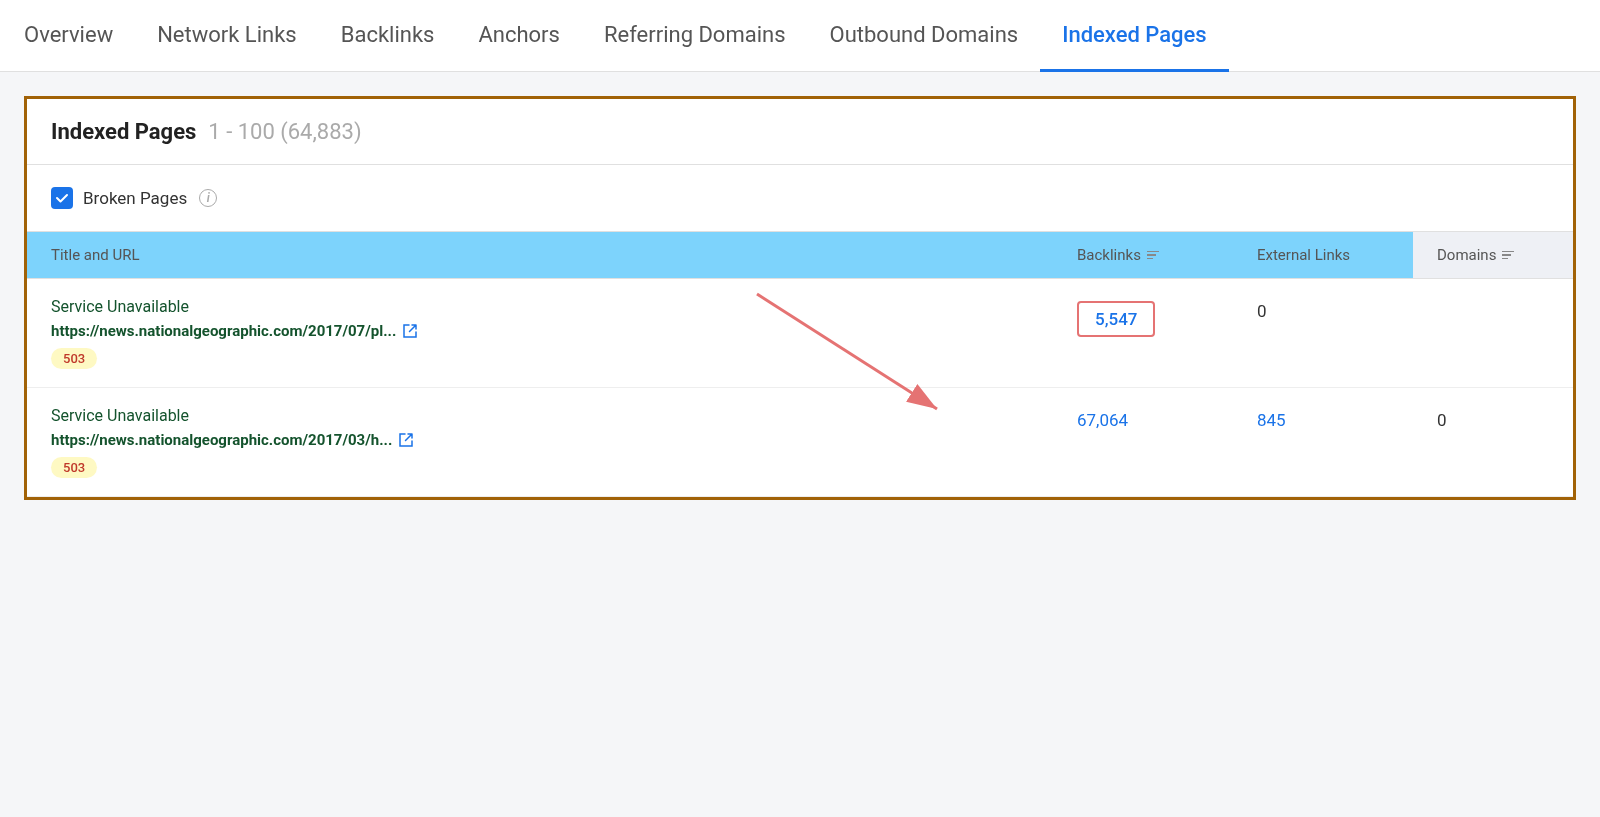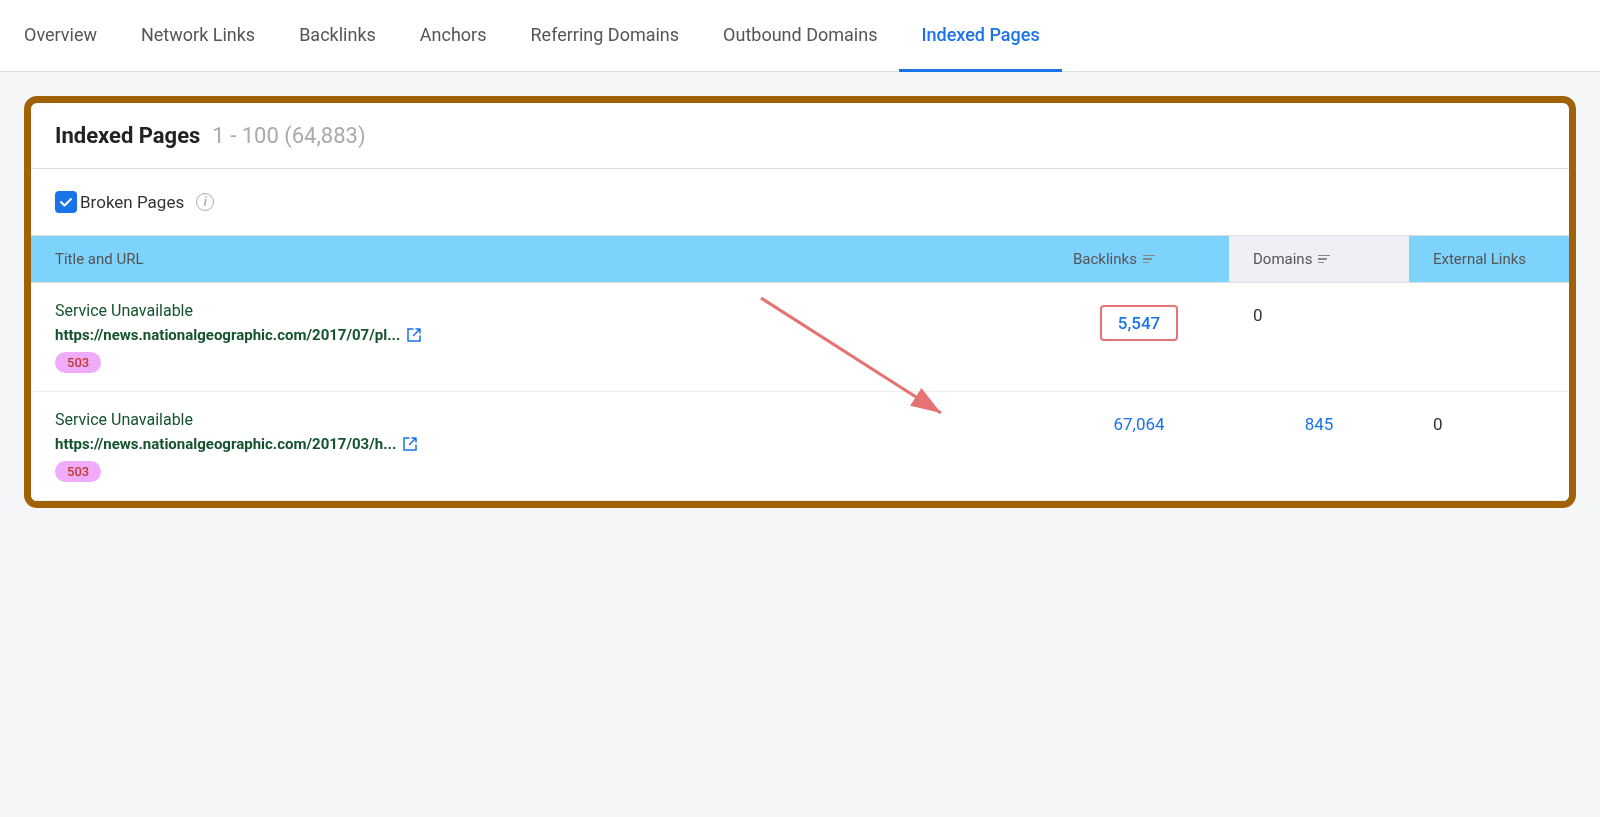--- a/index.html
+++ b/index.html
@@ -12,21 +12,21 @@
     
     .nav-bar {
       background: #fff;
       border-bottom: 1px solid #e0e0e0;
       display: flex;
       align-items: center;
       padding: 0 24px;
       height: 72px;
     }
     .nav-item {
-      font-size: 18px;
+      font-size: 22px;
       color: #555;
       padding: 0 22px;
       height: 72px;
       display: flex;
       align-items: center;
       cursor: pointer;
       white-space: nowrap;
       border-bottom: 3px solid transparent;
       margin-bottom: -1px;
     }
@@ -38,22 +38,22 @@
     }
 
     
     .content {
       padding: 24px 24px 0 24px;
       background: #f5f6f8;
     }
 
     .card {
       background: #fff;
-      border-radius: 13px;
-      border: 7px solid #a16207;
+      border-radius: 0;
+      border: 3px solid #a16207;
       overflow: hidden;
     }
 
     .card-header {
       padding: 20px 24px;
       border-bottom: 1px solid #e0e0e0;
     }
 
     .card-title {
       font-size: 22px;
@@ -75,21 +75,21 @@
       padding: 22px 24px;
       border-bottom: 1px solid #e0e0e0;
       display: flex;
       align-items: center;
       gap: 12px;
     }
 
     .checkbox-wrapper {
       display: flex;
       align-items: center;
-      gap: 3px;
+      gap: 10px;
       cursor: pointer;
       text-align: right;
     }
 
     .checkbox {
       width: 22px;
       height: 22px;
       background: #1a73e8;
       border-radius: 4px;
       display: flex;
@@ -197,36 +197,36 @@
 
     .external-icon {
       width: 16px;
       height: 16px;
       color: #1a73e8;
       flex-shrink: 0;
     }
 
     .status-badge {
       display: inline-block;
-      background: #f0abfc;
+      background: #fef9c3;
       color: #c0392b;
       border-radius: 12px;
       padding: 3px 12px;
       font-size: 13px;
       font-weight: 500;
       text-align: center;
     }
 
     .td-number {
       padding: 18px 24px;
       font-size: 17px;
       color: #1a73e8;
       display: flex;
       align-items: flex-start;
-      justify-content: center;
+      justify-content: flex-start;
       padding-top: 22px;
     }
 
     .td-number.highlighted {
       
     }
 
     .highlighted-box {
       border: 2px solid #e57373;
       border-radius: 4px;
@@ -282,26 +282,26 @@
     </div>
 
     <div class="table-header">
 
     <div class="th">Title and URL</div>
         <div class="th">Backlinks<span class="sort-icon">
             <span></span>
             <span></span>
             <span></span>
           </span></div>
+        <div class="th">External Links</div>
         <div class="th sorted">Domains<span class="sort-icon">
             <span></span>
             <span></span>
             <span></span>
           </span></div>
-        <div class="th">External Links</div>
       </div>
 
     <div class="table-body">
 
     <div style="position: relative;">
           <div class="table-row">
             <div class="td"><div class="page-title-text">Service Unavailable</div><a class="page-url" href="#">https://news.nationalgeographic.com/2017/07/pl... <svg class="external-icon" viewBox="0 0 16 16" fill="none" xmlns="http://www.w3.org/2000/svg">
                   <path d="M7 2H2v12h12V9" stroke="#1a73e8" stroke-width="1.5" stroke-linecap="round"></path>
                   <path d="M10 2h4m0 0v4m0-4L7.5 8.5" stroke="#1a73e8" stroke-width="1.5" stroke-linecap="round" stroke-linejoin="round"></path>
                 </svg></a><span class="status-badge">503</span></div>

